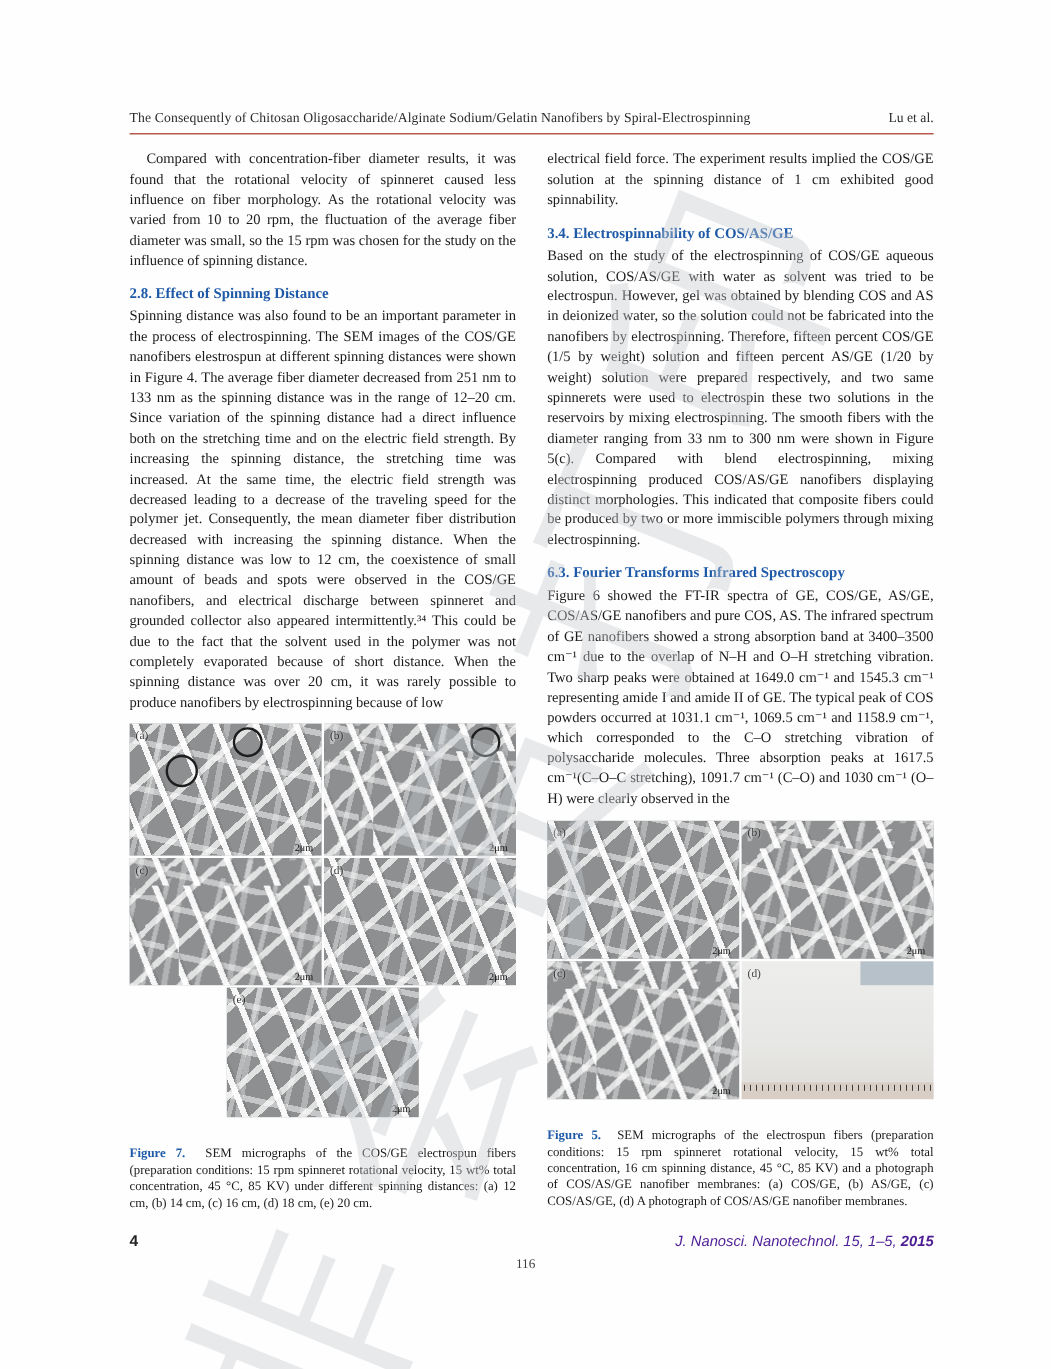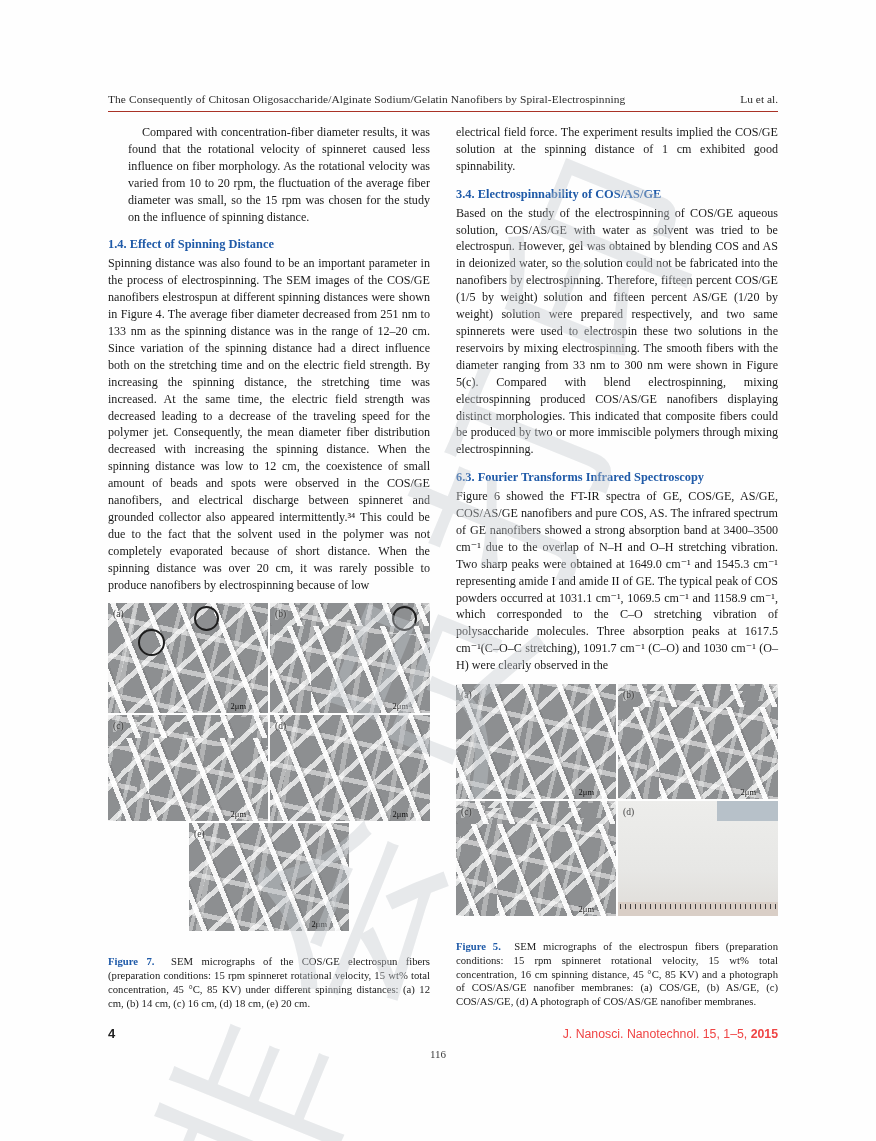--- a/index.html
+++ b/index.html
@@ -20,21 +20,21 @@
     position:absolute;top:111px;left:108px;width:670px;height:0;
     border-top:1.5px solid #a93226;
   }
   
   .columns{
     position:absolute;top:124px;left:108px;width:670px;
     display:flex;gap:26px;z-index:1;
   }
   .col{width:322px;font-size:12.1px;line-height:16.9px;text-align:justify;}
   .para{margin:0;}
-  .para.first-indent{text-indent:14px;margin-left:20px;}
+  .para.first-indent{text-indent:14px;}
   h3.section-heading{
     margin:11px 0 2px 0;font-size:12.4px;font-weight:bold;color:#1f5aa8;
   }
   
   .figure-block{margin-top:10px;}
   .fig-grid{display:flex;flex-wrap:wrap;justify-content:space-between;row-gap:2px;}
   .fig-row-center{width:100%;display:flex;justify-content:center;}
   .sem{
     position:relative;overflow:hidden;background-color:#8d8f91;
     background-image:
@@ -45,21 +45,21 @@
       repeating-linear-gradient(100deg, transparent 0 25px, rgba(255,255,255,.32) 25px 30px, transparent 30px 53px);
   }
   .sem.alt{background-position:41px 23px, 13px 7px, 29px 31px, 5px 17px, 19px 2px;}
   .p-w{width:160px;}
   .h-a{height:110px;} .h-b{height:106px;} .h-c{height:108px;} .h-d{height:115px;}
   .panel-label{
     position:absolute;top:3px;left:5px;font-size:9.5px;color:#333;
     text-shadow:0 0 2px rgba(255,255,255,.8);z-index:2;
   }
   .scalebar{
-    position:absolute;right:22px;bottom:3px;z-index:2;text-align:right;
+    position:absolute;right:7px;bottom:3px;z-index:2;text-align:right;
     font-size:8.5px;color:#101010;line-height:8px;
   }
   .scalebar .bar{width:50px;height:5px;background:#0b0b0b;margin-top:1px;}
   .defect-circle{
     position:absolute;border:2px solid #1d1d1d;border-radius:50%;z-index:2;
   }
   .c-a1{width:21px;height:21px;left:86px;top:3px;}
   .c-a2{width:23px;height:23px;left:30px;top:26px;}
   .c-b1{width:21px;height:21px;right:13px;top:3px;}
   
@@ -77,21 +77,21 @@
   
   .caption{margin-top:24px;font-size:10.7px;line-height:13.8px;text-align:justify;color:#1a1a1a;}
   .caption .figlabel{color:#1f5aa8;font-weight:bold;}
   
   .footer{
     position:absolute;top:1026px;left:108px;width:670px;z-index:1;
     display:flex;justify-content:space-between;align-items:baseline;
     font-family:"Liberation Sans","DejaVu Sans",sans-serif;
   }
   .footer-page-num{font-weight:bold;font-size:13px;color:#222;}
-  .journal-ref{font-size:12.3px;color:#ef4444;}
+  .journal-ref{font-style:italic;font-size:12.3px;color:#4c1d95;}
   .journal-ref .yr{font-weight:bold;}
   .bottom-page-num{
     position:absolute;top:1048px;left:0;width:100%;text-align:center;
     font-size:11px;color:#3c3c3c;z-index:1;
   }
   
   .watermark{
     position:absolute;left:215px;top:1115px;z-index:5;pointer-events:none;
     transform-origin:0 50%;transform:rotate(-68deg);
     font-family:"DejaVu Sans",sans-serif;font-size:195px;line-height:1;
@@ -108,21 +108,21 @@
   <span class="running-title">The Consequently of Chitosan Oligosaccharide/Alginate Sodium/Gelatin Nanofibers by Spiral-Electrospinning</span>
   <span class="running-authors">Lu et al.</span>
 </div>
 <div class="head-rule"></div>
 
 <div class="columns">
 
   <div class="col">
     <p class="para first-indent">Compared with concentration-fiber diameter results, it was found that the rotational velocity of spinneret caused less influence on fiber morphology. As the rotational velocity was varied from 10 to 20 rpm, the fluctuation of the average fiber diameter was small, so the 15 rpm was chosen for the study on the influence of spinning distance.</p>
 
-    <h3 class="section-heading">1.4. Effect of Spinning Distance</h3>
+    <h3 class="section-heading">2.8. Effect of Spinning Distance</h3>
     <p class="para">Spinning distance was also found to be an important parameter in the process of electrospinning. The SEM images of the COS/GE nanofibers elestrospun at different spinning distances were shown in Figure 4. The average fiber diameter decreased from 251 nm to 133 nm as the spinning distance was in the range of 12–20 cm. Since variation of the spinning distance had a direct influence both on the stretching time and on the electric field strength. By increasing the spinning distance, the stretching time was increased. At the same time, the electric field strength was decreased leading to a decrease of the traveling speed for the polymer jet. Consequently, the mean diameter fiber distribution decreased with increasing the spinning distance. When the spinning distance was low to 12 cm, the coexistence of small amount of beads and spots were observed in the COS/GE nanofibers, and electrical discharge between spinneret and grounded collector also appeared intermittently.³⁴ This could be due to the fact that the solvent used in the polymer was not completely evaporated because of short distance. When the spinning distance was over 20 cm, it was rarely possible to produce nanofibers by electrospinning because of low</p>
 
     <div class="figure-block">
       <div class="fig-grid">
 
         <div class="sem p-w h-a">
           <span class="panel-label">(a)</span>
           <span class="defect-circle c-a1"></span>
           <span class="defect-circle c-a2"></span>
           <span class="scalebar"><span>2μm</span><span class="bar"></span></span>

